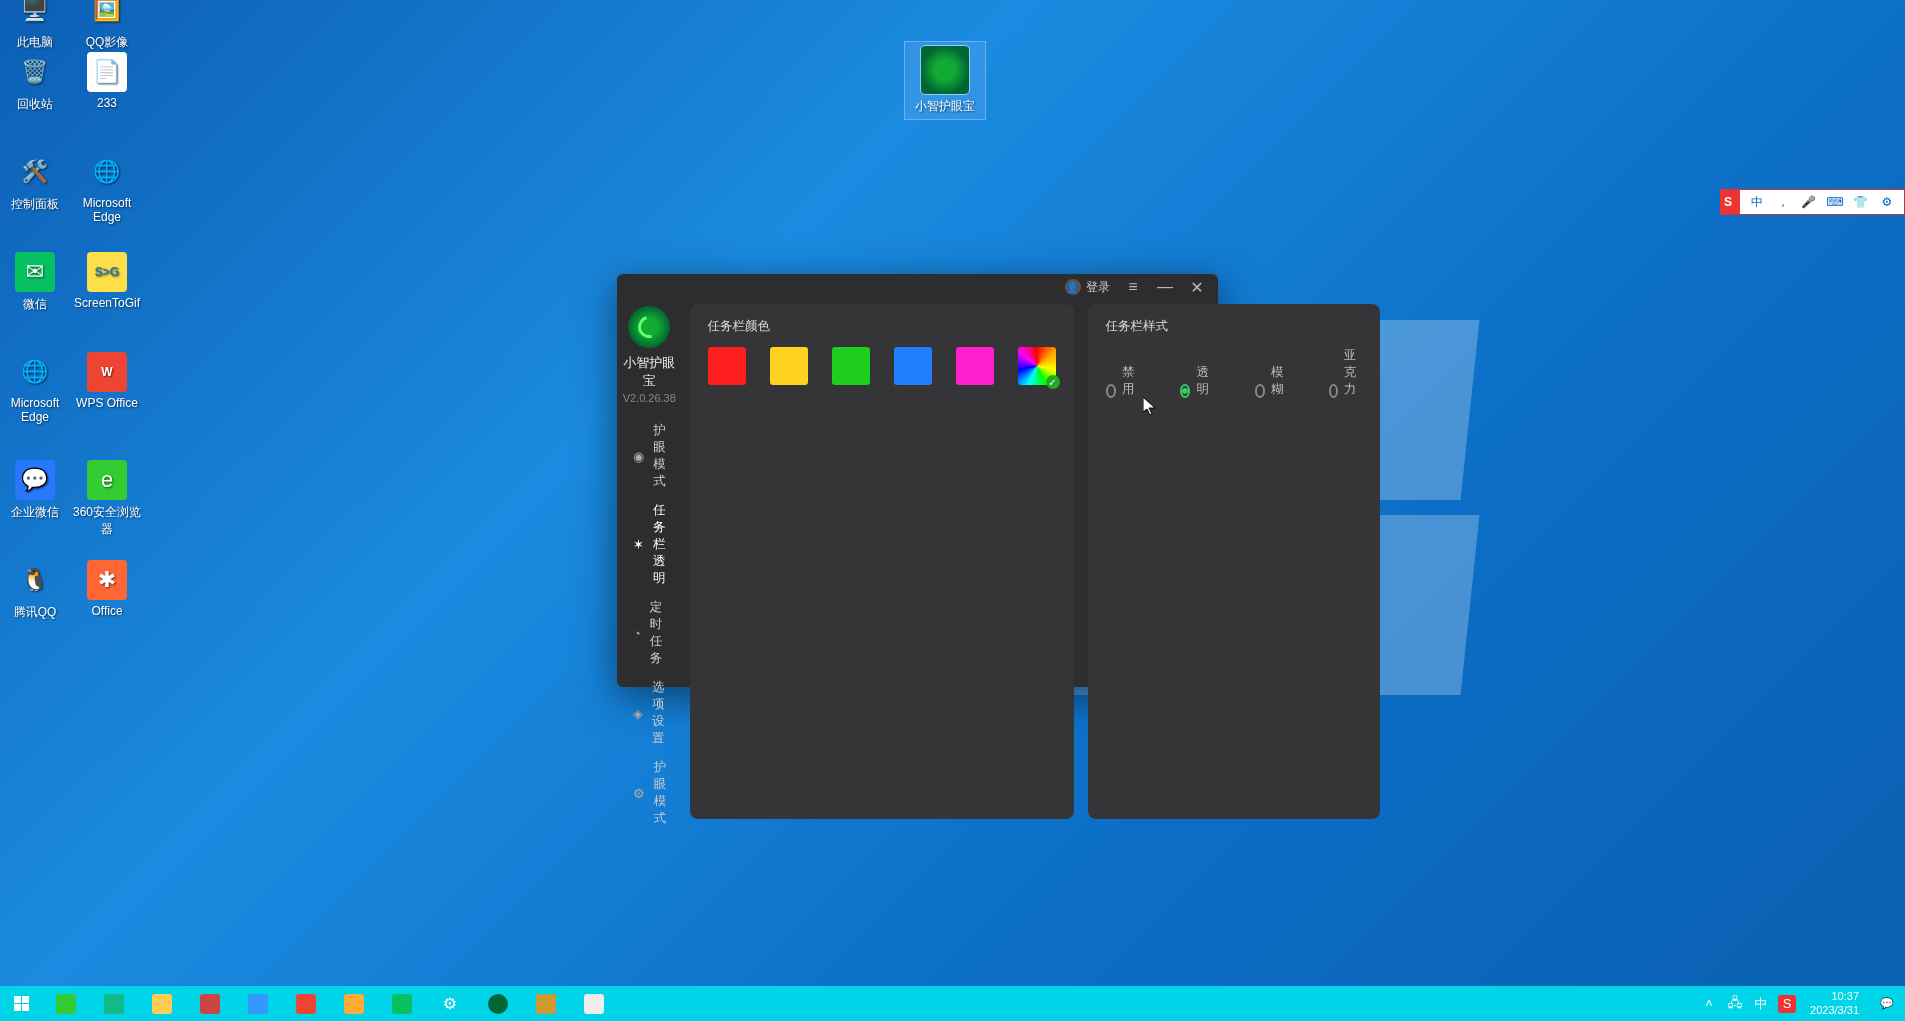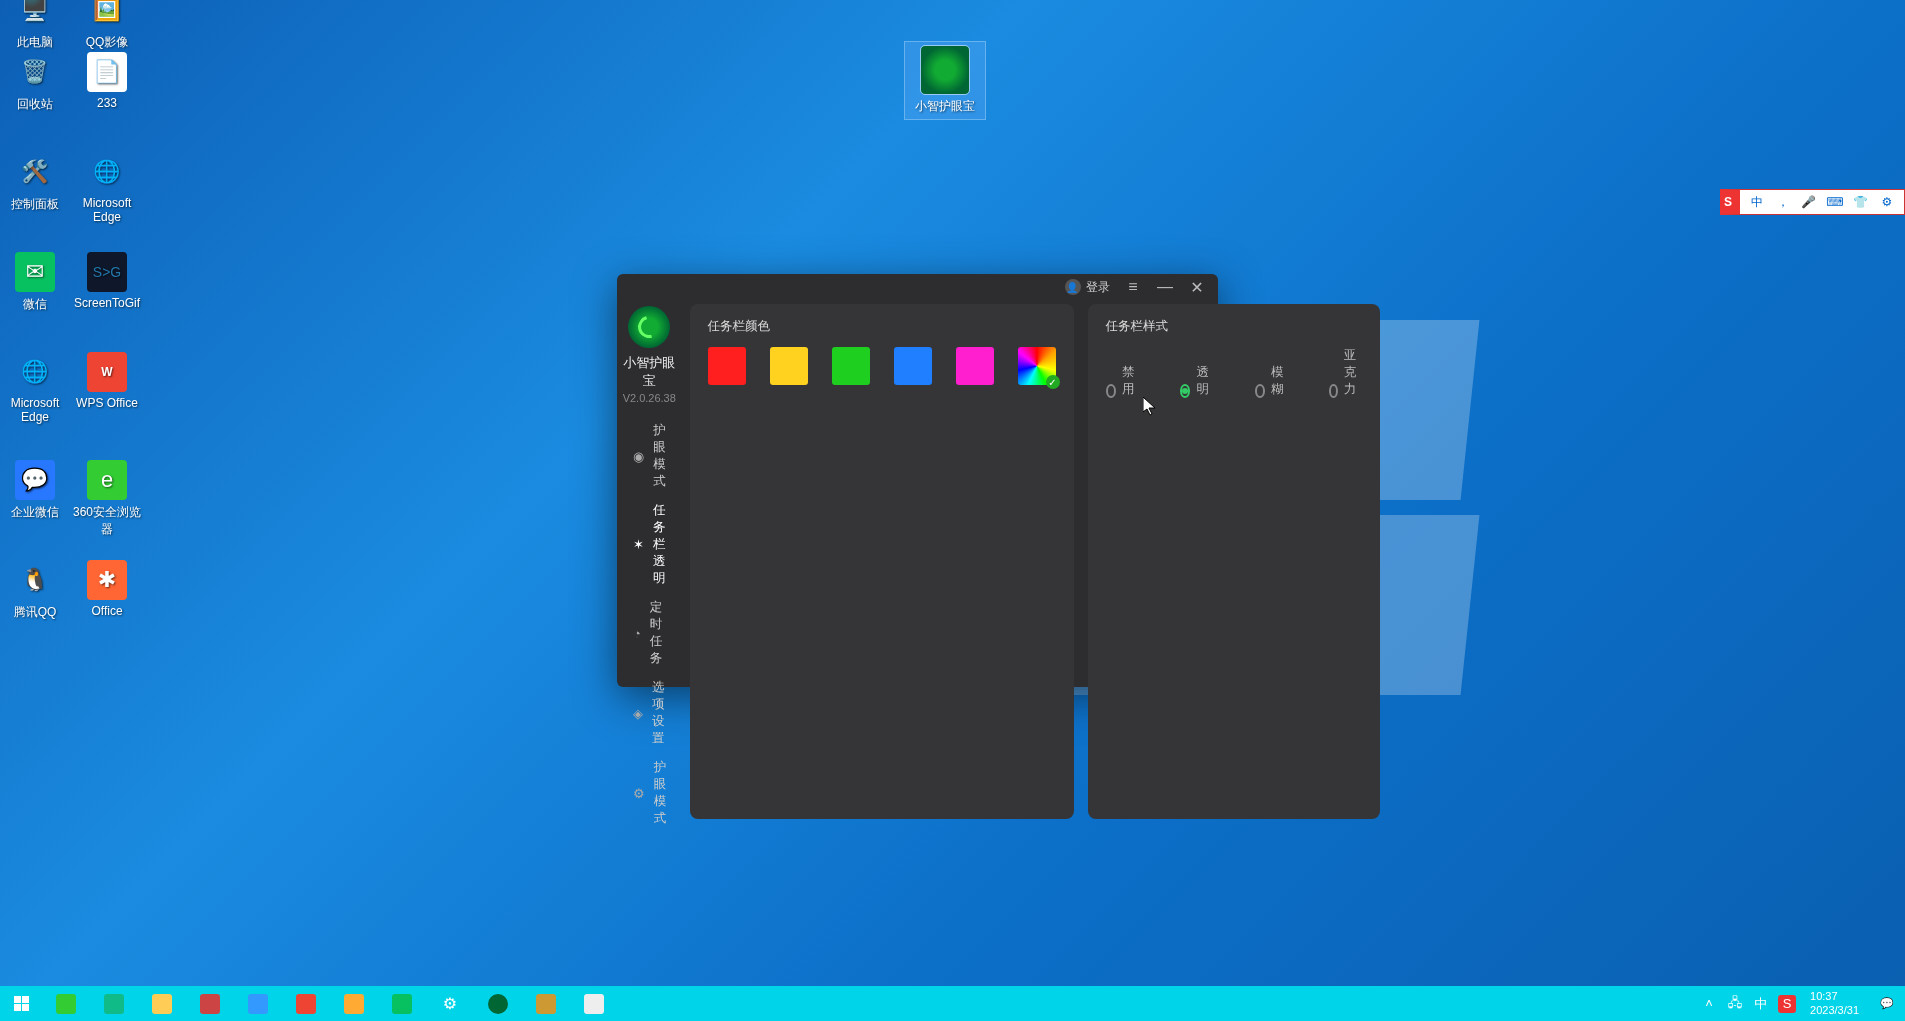--- a/index.html
+++ b/index.html
@@ -84,21 +84,21 @@
   
   .taskbar{position:absolute;left:0;right:0;bottom:0;height:35px;background:#00d4e8;display:flex;align-items:center;}
   .tb-start{width:42px;height:100%;display:flex;align-items:center;justify-content:center;cursor:pointer;}
   .win4{display:grid;grid-template-columns:7px 7px;grid-template-rows:7px 7px;gap:1px;}
   .win4 div{background:#fff;}
   .tb-apps{display:flex;height:100%;}
   .tb-app{width:48px;height:100%;display:flex;align-items:center;justify-content:center;cursor:pointer;font-size:16px;}
   .tb-app .sq{width:20px;height:20px;border-radius:3px;}
   .tb-tray{margin-left:auto;display:flex;align-items:center;height:100%;gap:8px;padding-right:4px;color:#fff;font-size:11px;}
   .tray-ic{width:18px;height:18px;display:flex;align-items:center;justify-content:center;cursor:pointer;font-size:13px;}
-  .tray-clock{text-align:left;line-height:1.2;padding:0 6px;}
+  .tray-clock{text-align:right;line-height:1.2;padding:0 6px;}
   .tray-notif{width:28px;height:100%;display:flex;align-items:center;justify-content:center;cursor:pointer;}
 </style>
 </head>
 <body>
 
 <div class="win-logo">
   <div class="q q1"></div>
     <div class="q q2"></div>
     <div class="q q3"></div>
     <div class="q q4"></div>
@@ -139,21 +139,21 @@
 </div>
 <div class="desktop-icon" style="left:72px;top:52px">
   <div class="ic" style="background:#fff;color:#333">📄</div>
   <div>233</div>
 </div>
 <div class="desktop-icon" style="left:72px;top:152px">
   <div class="ic">🌐</div>
   <div>Microsoft Edge</div>
 </div>
 <div class="desktop-icon" style="left:72px;top:252px">
-  <div class="ic" style="background:#0f172a;color:#27a;font-size:14px;font-weight:normal">S&gt;G</div>
+  <div class="ic" style="background:#fde047;color:#27a;font-size:12px;font-weight:bold">S&gt;G</div>
   <div>ScreenToGif</div>
 </div>
 <div class="desktop-icon" style="left:72px;top:352px">
   <div class="ic" style="background:#e43;color:#fff;font-size:12px;font-weight:bold">W</div>
   <div>WPS Office</div>
 </div>
 <div class="desktop-icon" style="left:72px;top:460px">
   <div class="ic" style="background:#3c3;color:#fff">e</div>
   <div>360安全浏览器</div>
 </div>

